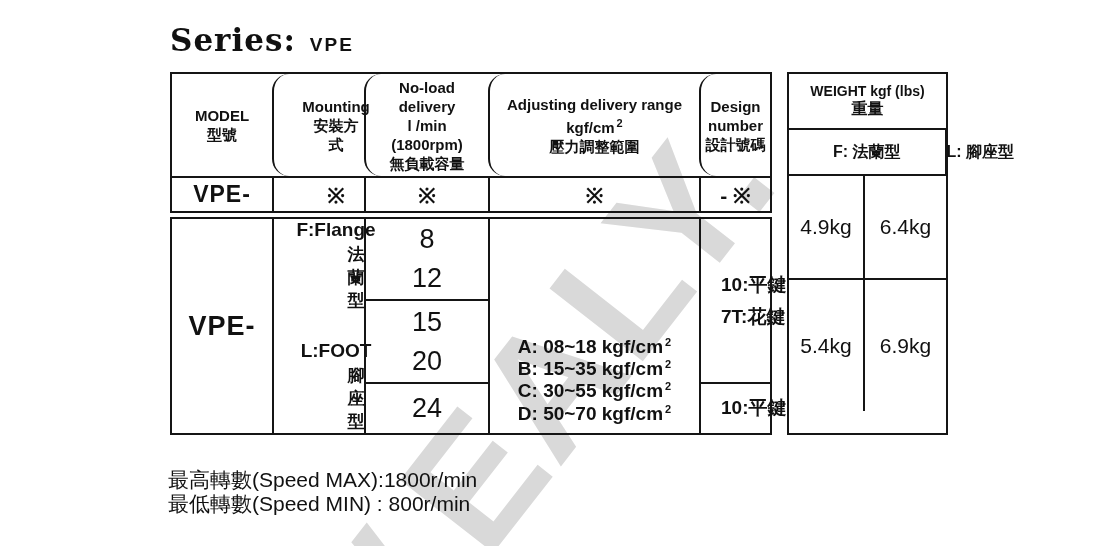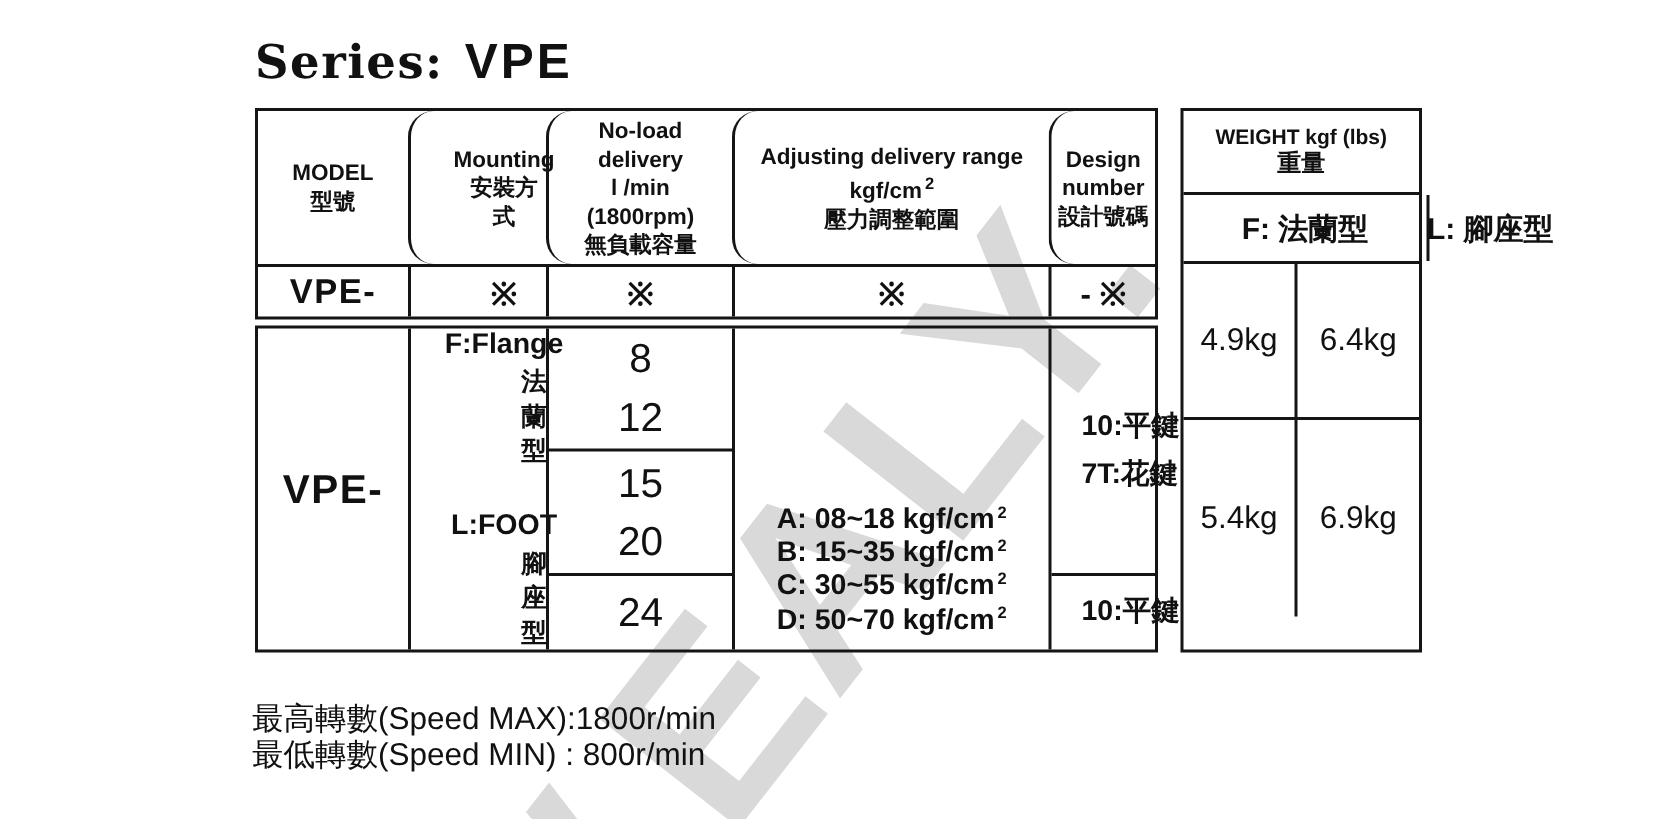--- a/index.html
+++ b/index.html
@@ -31,21 +31,21 @@
     position: absolute; left: 170px; top: 22px;
     display: flex; align-items: baseline; gap: 14px;
     z-index: 2;
   }
   .title .series-label {
     font-family: "DejaVu Serif", "Liberation Serif", serif;
     font-size: 31px; font-weight: 600; letter-spacing: 1px;
   }
   .title .series-value {
     font-family: "Liberation Sans", sans-serif;
-    font-size: 33px; font-weight: 800; letter-spacing: 2px;
+    font-size: 19px; font-weight: 800; letter-spacing: 2px;
   }
   
   .tbl { position: absolute; border: 2px solid #151515; background: transparent; z-index: 1; }
   .row { display: flex; }
   .cell { display: flex; flex-direction: column; justify-content: center; align-items: center; text-align: center; }
   .bl { border-left: 2px solid #151515; }
   .bt { border-top: 2px solid #151515; }
   
   .main-top { left: 170px; top: 72px; width: 602px; height: 141px; }
   .main-top .hdr-row { height: 102px; }
@@ -79,21 +79,21 @@
   .design-group { display: flex; flex-direction: column; justify-content: center; align-items: flex-start; padding-left: 20px; }
   .dsg1 { height: 163px; }
   .dsg2 { height: 50px; }
   .design-line { font-size: 19px; font-weight: bold; line-height: 32px; white-space: nowrap; }
   
   .weight { left: 787px; top: 72px; width: 161px; height: 363px; }
   .w-hdr { height: 54px; align-items: center; justify-content: center; display: flex; flex-direction: column; }
   .w-hdr .en { font-size: 14px; font-weight: bold; }
   .w-hdr .zh { font-size: 16px; font-weight: bold; }
   .w-sub { height: 46px; border-top: 2px solid #151515; }
-  .w-sub .cell { font-size: 20px; font-weight: bold; white-space: nowrap; margin-left: 44px; }
+  .w-sub .cell { font-size: 16px; font-weight: bold; white-space: nowrap; margin-left: 44px; }
   .w-r1 { height: 104px; border-top: 2px solid #151515; }
   .w-r2 { height: 133px; border-top: 2px solid #151515; }
   .w-colF { width: 74px; }
   .w-colL { width: 83px; }
   .w-val { font-size: 21px; }
   
   .notes { position: absolute; left: 168px; top: 468px; z-index: 2; }
   .notes div { font-size: 21px; line-height: 24px; color: #111; }
 </style>
 </head>

